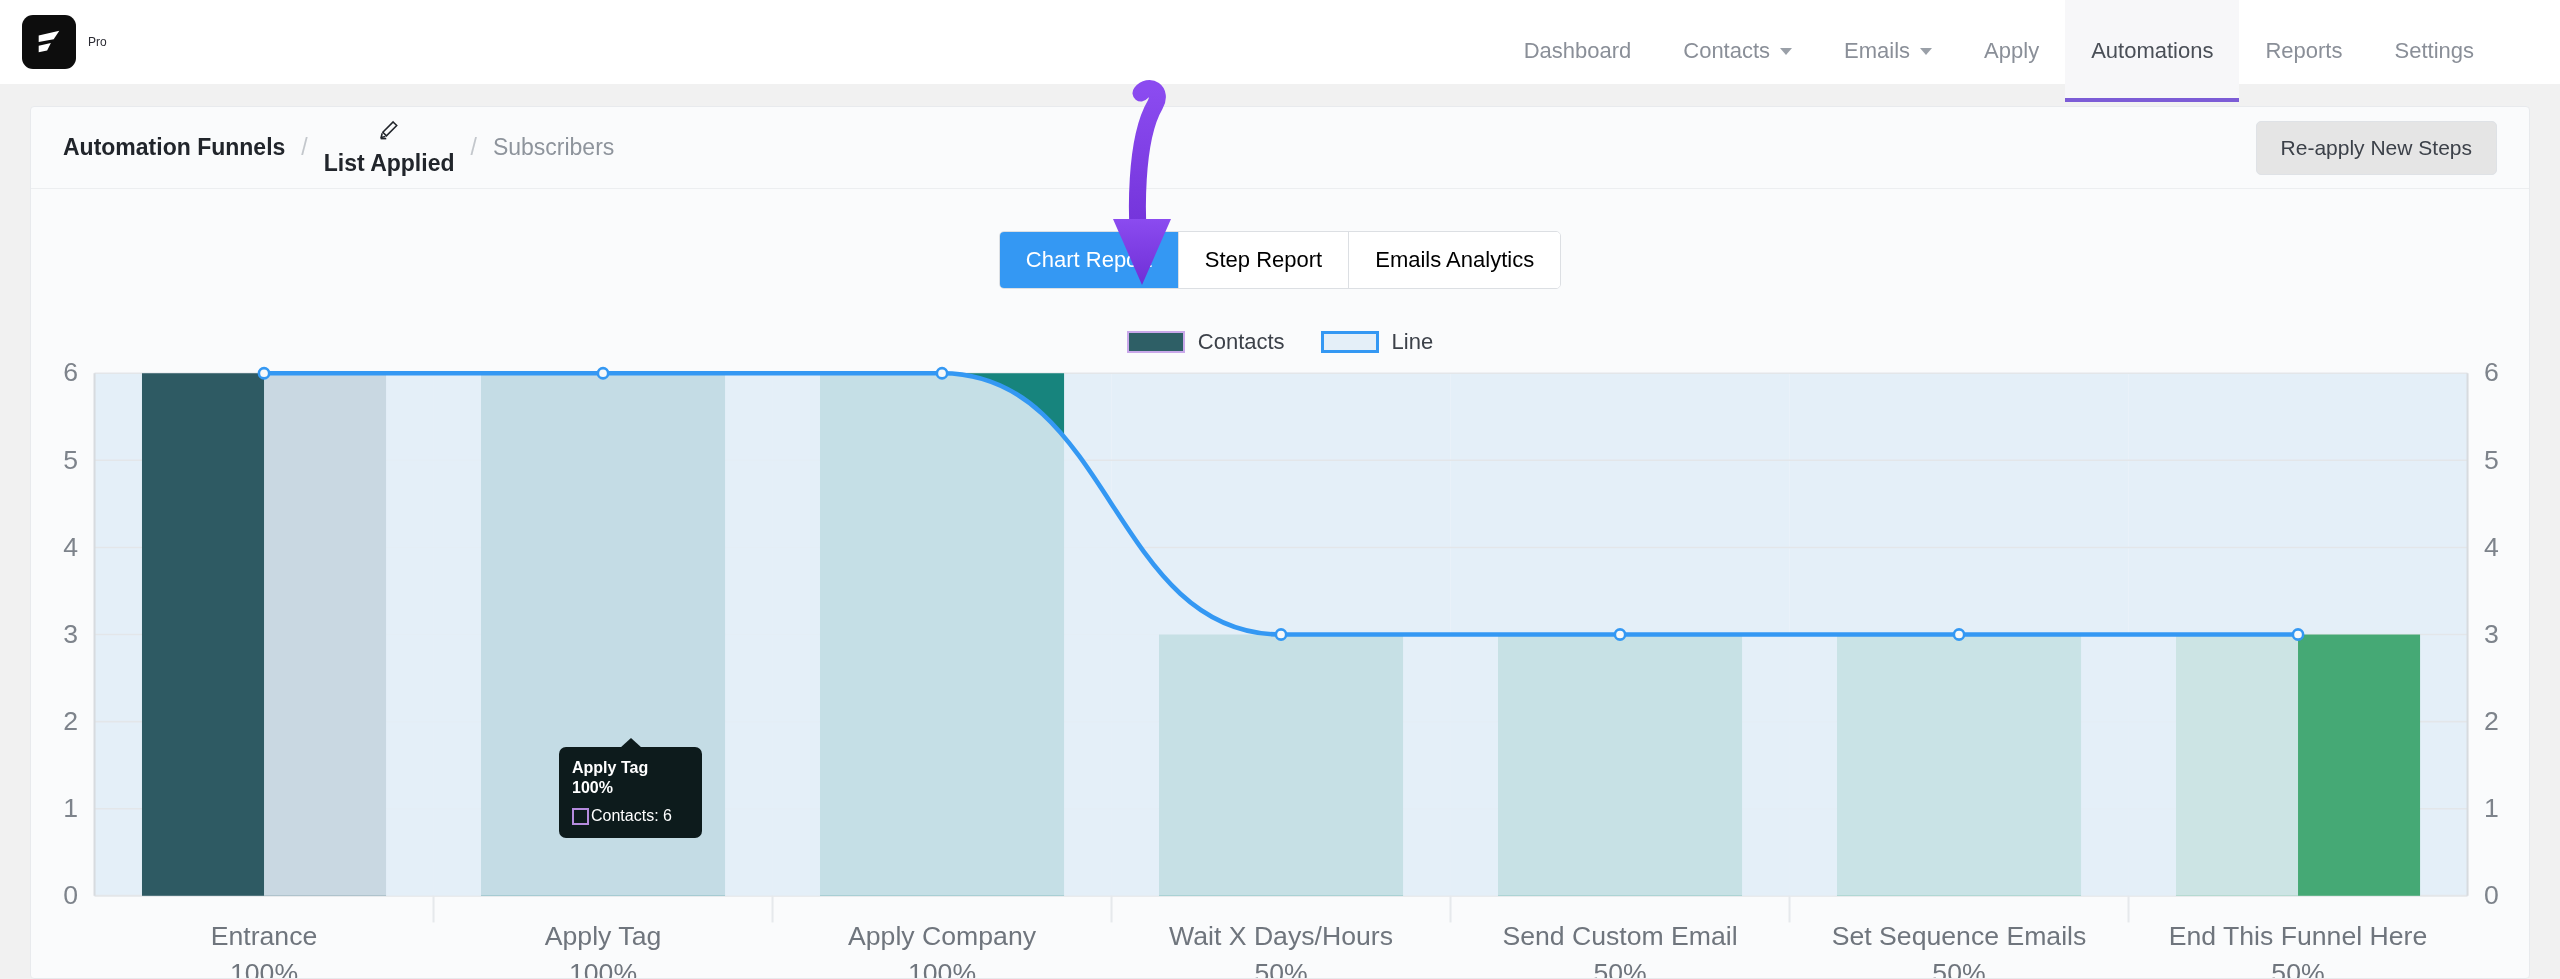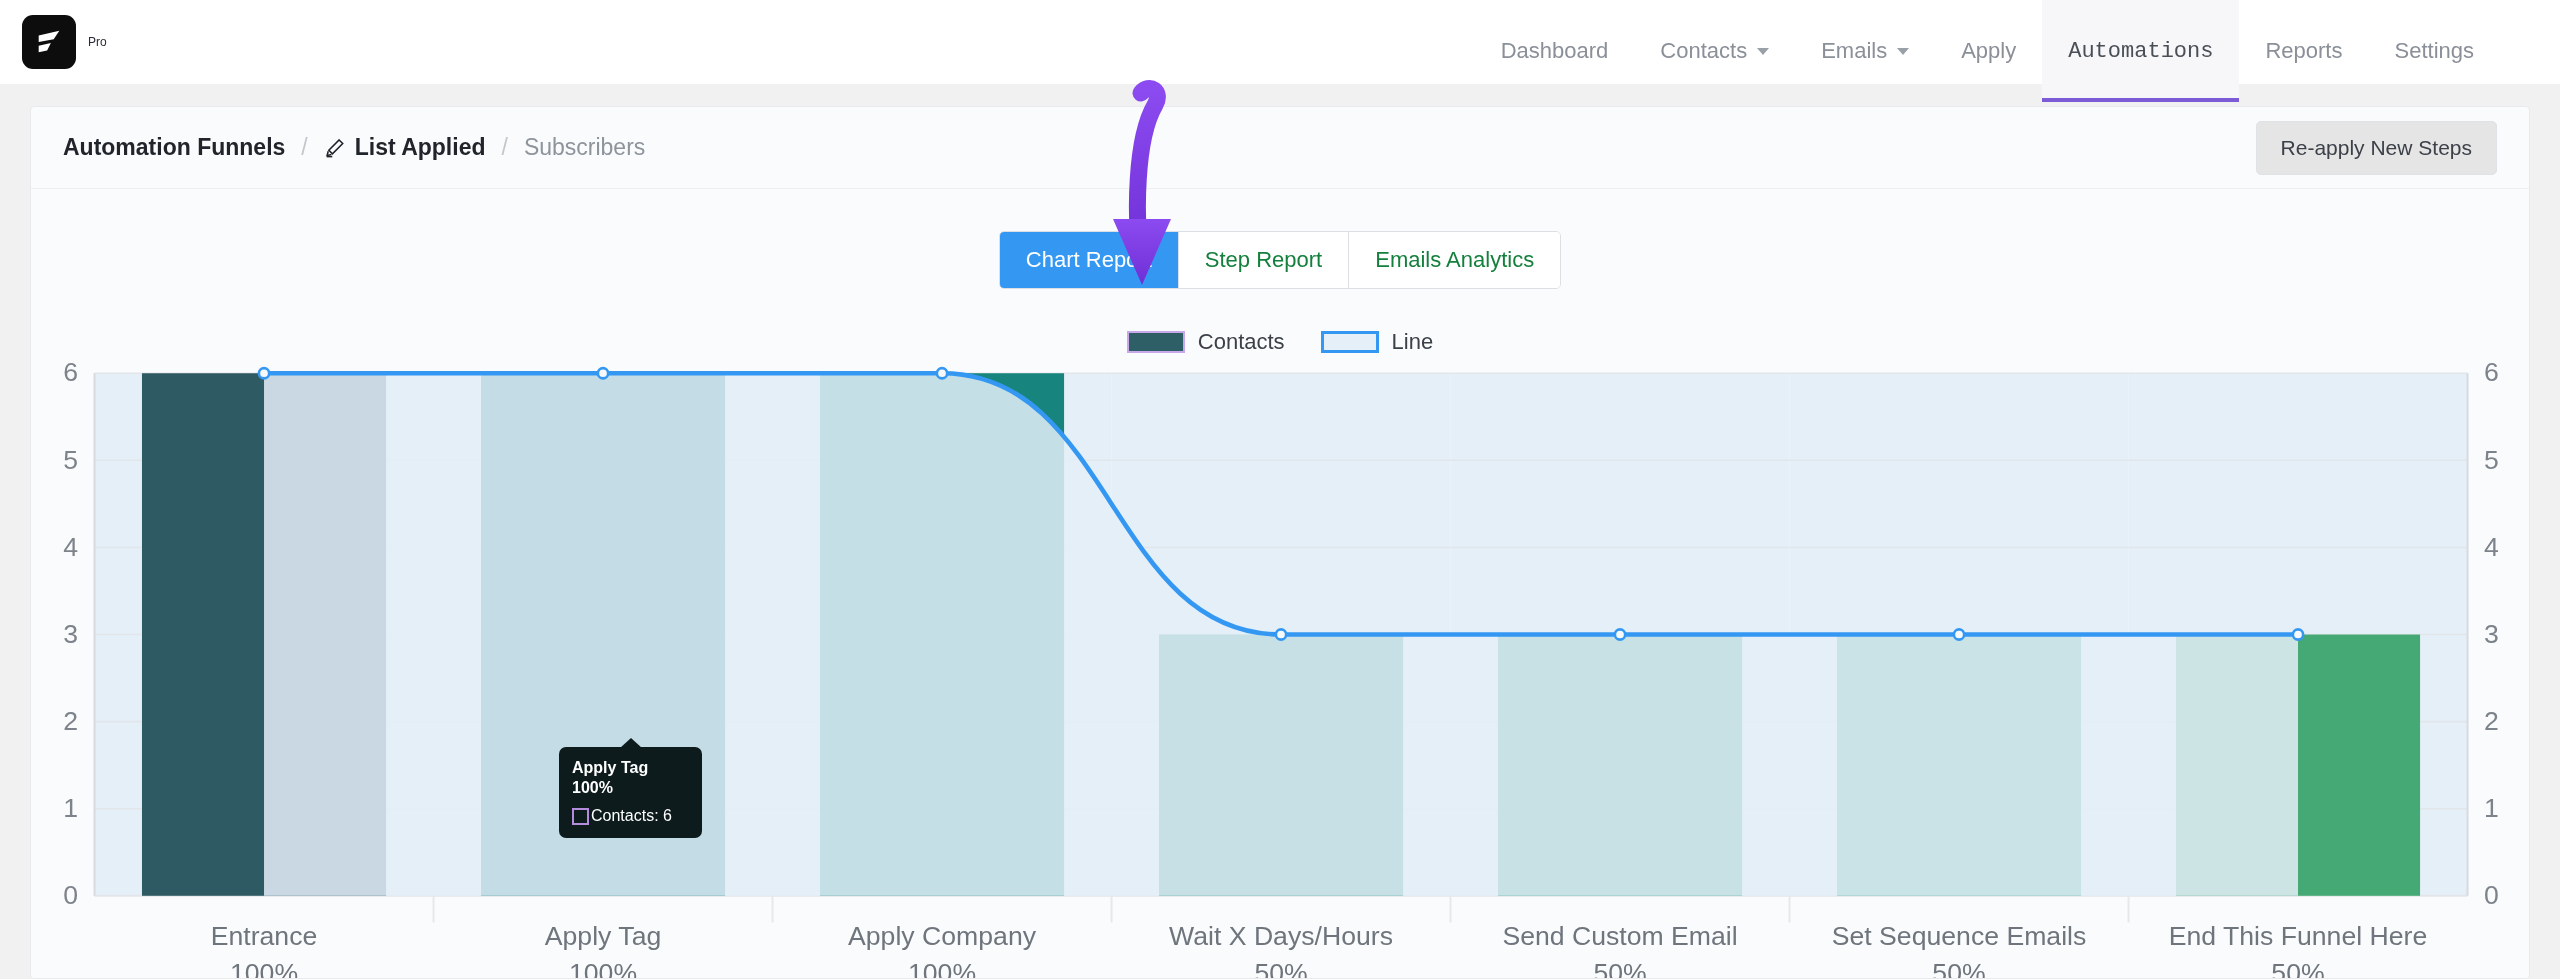--- a/index.html
+++ b/index.html
@@ -27,21 +27,21 @@
   .nav {
     position: absolute; right: 60px; top: 0; height: 102px;
     display: flex; align-items: stretch;
   }
   .nav-item {
     display: flex; align-items: center; gap: 10px;
     padding: 0 26px; font-size: 22px; color: #8a8f98;
     cursor: pointer; position: relative; white-space: nowrap;
   }
   .nav-item.active {
-    color: #4a4f57; background: #f7f7f9; font-family: Liberation Mono, monospace;
+    color: #4a4f57; background: #f7f7f9;
   }
   .nav-item.active::after {
     content: ""; position: absolute; left: 0; right: 0; bottom: 0;
     height: 4px; background: #7c5cd6;
   }
   .caret {
     width: 0; height: 0; border-left: 6px solid transparent;
     border-right: 6px solid transparent; border-top: 7px solid #9aa0a8;
     display: inline-block;
   }
@@ -54,37 +54,37 @@
   }
 
   .card-header {
     height: 86px; display: flex; align-items: center;
     justify-content: space-between; padding: 0 32px;
     border-bottom: 1px solid #eceef0;
   }
   .crumbs { display: flex; align-items: center; font-size: 23px; }
   .crumb-strong { color: #21252b; font-weight: bold; }
   .crumb-sep { color: #c3c7cc; margin: 0 16px; font-weight: 400; }
-  .crumb-edit { display: flex; align-items: center; gap: 9px; color: #21252b; font-weight: bold; }
+  .crumb-edit { display: flex; align-items: center; gap: 9px; color: #21252b; font-weight: bold; flex-direction: column; }
   .pencil { width: 22px; height: 22px; display: block; }
   .crumb-muted { color: #8e949c; }
   .reapply-btn {
     border: 1px solid #dfe2e6; background: #e5e5e5; border-radius: 5px;
     padding: 14px 24px; font-size: 21px; color: #3c4149; cursor: pointer;
     font-family: "Liberation Sans", sans-serif;
   }
 
   
   .tabs-row { display: flex; justify-content: center; padding-top: 42px; }
   .tabs {
     display: flex; border-radius: 5px; overflow: hidden;
     border: 1px solid #dcdfe3; background: #fff;
   }
   .tab {
-    padding: 15px 26px; font-size: 22px; color: #15803d;
+    padding: 15px 26px; font-size: 22px; color: #000000;
     background: #ffffff; cursor: pointer; border-right: 1px solid #dcdfe3;
     white-space: nowrap;
   }
   .tab:last-child { border-right: none; }
   .tab.active { background: #3498f3; color: #ffffff; }
 
   
   .arrow-anno { position: absolute; left: 1070px; top: -38px; pointer-events: none; }
 
   

